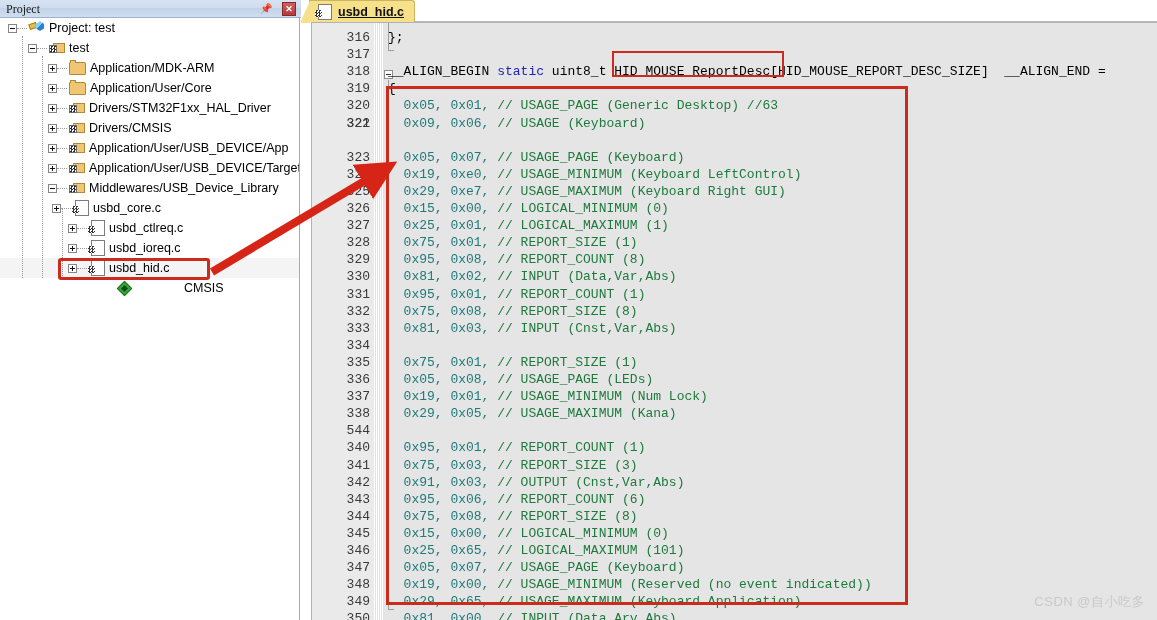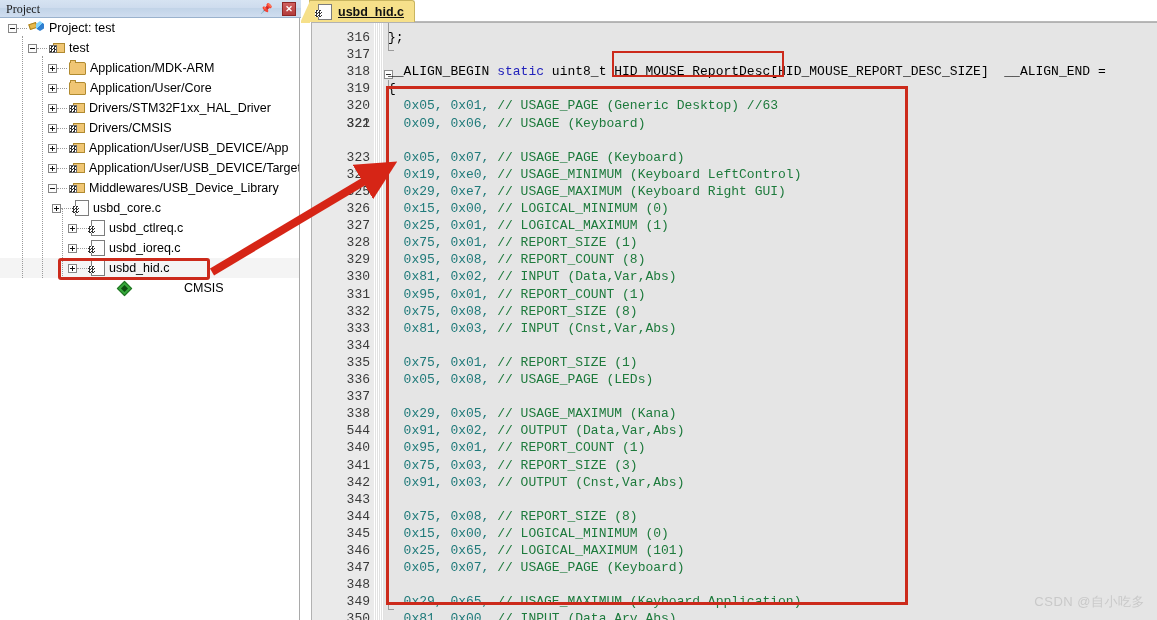--- a/index.html
+++ b/index.html
@@ -544,32 +544,32 @@
         <div class="linerow" style="top: 194.1px;"><span class="lnum">327</span><span class="ltext"><span class="hex">  0x25, 0x01, </span><span class="cmt">// LOGICAL_MAXIMUM (1)</span></span></div>
         <div class="linerow" style="top: 211.2px;"><span class="lnum">328</span><span class="ltext"><span class="hex">  0x75, 0x01, </span><span class="cmt">// REPORT_SIZE (1)</span></span></div>
         <div class="linerow" style="top: 228.3px;"><span class="lnum">329</span><span class="ltext"><span class="hex">  0x95, 0x08, </span><span class="cmt">// REPORT_COUNT (8)</span></span></div>
         <div class="linerow" style="top: 245.4px;"><span class="lnum">330</span><span class="ltext"><span class="hex">  0x81, 0x02, </span><span class="cmt">// INPUT (Data,Var,Abs)</span></span></div>
         <div class="linerow" style="top: 262.5px;"><span class="lnum">331</span><span class="ltext"><span class="hex">  0x95, 0x01, </span><span class="cmt">// REPORT_COUNT (1)</span></span></div>
         <div class="linerow" style="top: 279.6px; padding-left: 36px;"><span class="lnum">332</span><span class="ltext"><span class="hex">  0x75, 0x08, </span><span class="cmt">// REPORT_SIZE (8)</span></span></div>
         <div class="linerow" style="top: 296.7px;"><span class="lnum">333</span><span class="ltext"><span class="hex">  0x81, 0x03, </span><span class="cmt">// INPUT (Cnst,Var,Abs)</span></span></div>
         <div class="linerow" style="top: 313.8px;"><span class="lnum">334</span></div>
         <div class="linerow" style="top: 330.9px;"><span class="lnum">335</span><span class="ltext"><span class="hex">  0x75, 0x01, </span><span class="cmt">// REPORT_SIZE (1)</span></span></div>
         <div class="linerow" style="top: 348px;"><span class="lnum">336</span><span class="ltext"><span class="hex">  0x05, 0x08, </span><span class="cmt">// USAGE_PAGE (LEDs)</span></span></div>
-        <div class="linerow" style="top: 365.1px;"><span class="lnum">337</span></div>
+        <div class="linerow" style="top: 365.1px;"><span class="lnum">337</span><span class="ltext"><span class="hex">  0x19, 0x01, </span><span class="cmt">// USAGE_MINIMUM (Num Lock)</span></span></div>
         <div class="linerow" style="top: 382.2px;"><span class="lnum">338</span><span class="ltext"><span class="hex">  0x29, 0x05, </span><span class="cmt">// USAGE_MAXIMUM (Kana)</span></span></div>
-        <div class="linerow" style="top: 399.3px;"><span class="lnum">544</span><span class="ltext"><span class="hex">  0x91, 0x02, </span><span class="cmt">// OUTPUT (Data,Var,Abs)</span></span></div>
+        <div class="linerow" style="top: 399.3px;"><span class="lnum">544</span></div>
         <div class="linerow" style="top: 416.4px;"><span class="lnum">340</span><span class="ltext"><span class="hex">  0x95, 0x01, </span><span class="cmt">// REPORT_COUNT (1)</span></span></div>
         <div class="linerow" style="top: 433.5px;"><span class="lnum">341</span><span class="ltext"><span class="hex">  0x75, 0x03, </span><span class="cmt">// REPORT_SIZE (3)</span></span></div>
         <div class="linerow" style="top: 450.6px;"><span class="lnum">342</span><span class="ltext"><span class="hex">  0x91, 0x03, </span><span class="cmt">// OUTPUT (Cnst,Var,Abs)</span></span></div>
-        <div class="linerow" style="top: 467.7px;"><span class="lnum">343</span></div>
+        <div class="linerow" style="top: 467.7px;"><span class="lnum">343</span><span class="ltext"><span class="hex">  0x95, 0x06, </span><span class="cmt">// REPORT_COUNT (6)</span></span></div>
         <div class="linerow" style="top: 484.8px;"><span class="lnum">344</span><span class="ltext"><span class="hex">  0x75, 0x08, </span><span class="cmt">// REPORT_SIZE (8)</span></span></div>
         <div class="linerow" style="top: 501.9px;"><span class="lnum">345</span><span class="ltext"><span class="hex">  0x15, 0x00, </span><span class="cmt">// LOGICAL_MINIMUM (0)</span></span></div>
         <div class="linerow" style="top: 519px;"><span class="lnum">346</span><span class="ltext"><span class="hex">  0x25, 0x65, </span><span class="cmt">// LOGICAL_MAXIMUM (101)</span></span></div>
         <div class="linerow" style="top: 536.1px;"><span class="lnum">347</span><span class="ltext"><span class="hex">  0x05, 0x07, </span><span class="cmt">// USAGE_PAGE (Keyboard)</span></span></div>
-        <div class="linerow" style="top: 553.2px;"><span class="lnum">348</span></div>
+        <div class="linerow" style="top: 553.2px;"><span class="lnum">348</span><span class="ltext"><span class="hex">  0x19, 0x00, </span><span class="cmt">// USAGE_MINIMUM (Reserved (no event indicated))</span></span></div>
         <div class="linerow" style="top: 570.3px;"><span class="lnum">349</span><span class="ltext"><span class="hex">  0x29, 0x65, </span><span class="cmt">// USAGE_MAXIMUM (Keyboard Application)</span></span></div>
         <div class="linerow" style="top: 587.4px;"><span class="lnum">350</span><span class="ltext"><span class="hex">  0x81, 0x00, </span><span class="cmt">// INPUT (Data,Ary,Abs)</span></span></div>
       </div>
   </div>
 </div>
 
 <div class="redbox" id="redbox-code"></div>
 <div class="redbox" id="redbox-symbol"></div>
 <div class="redbox" id="redbox-file"></div>
 

